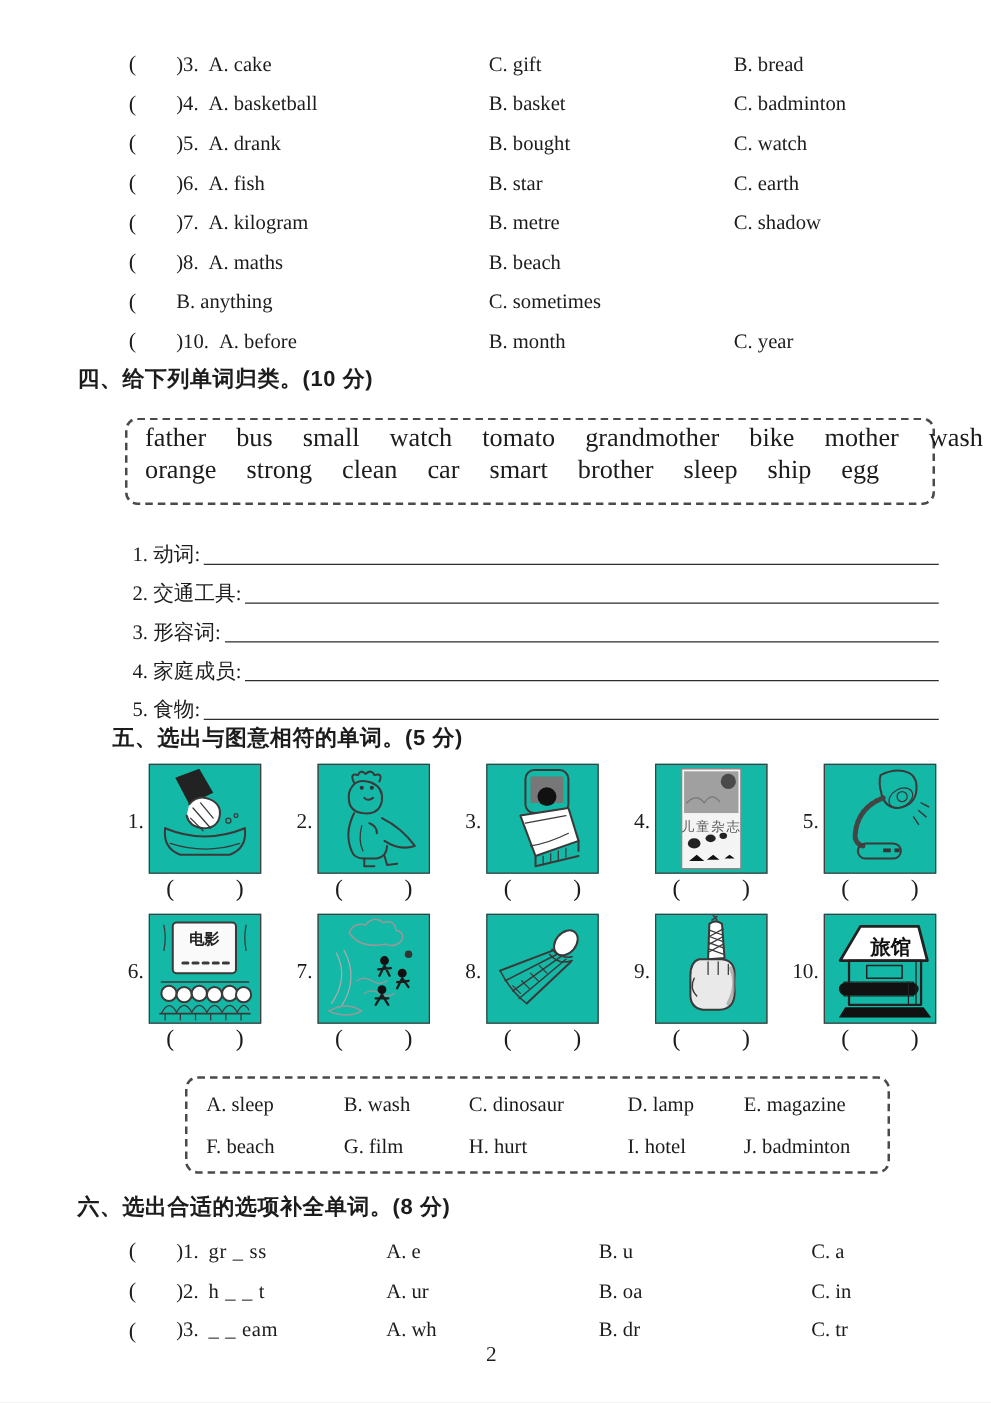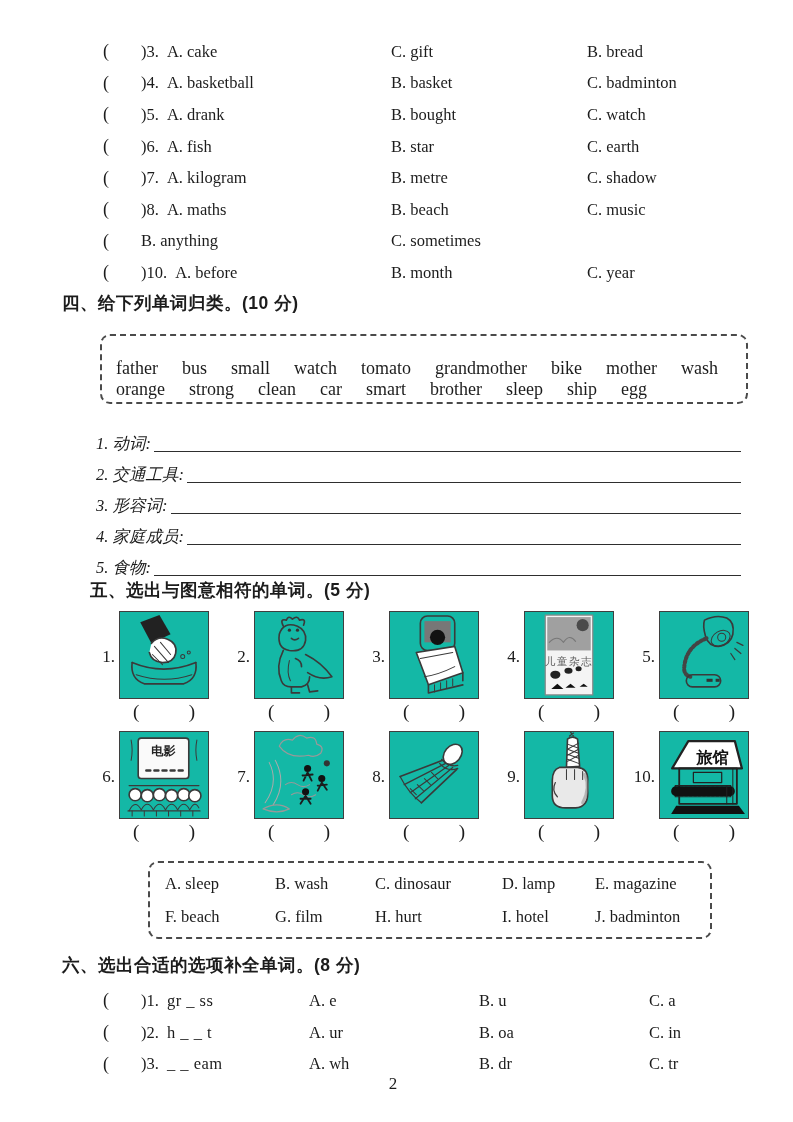--- a/index.html
+++ b/index.html
@@ -13,26 +13,26 @@
   .sec3{top:36px;left:103px;right:26px;}
   .qrow{display:grid;grid-template-columns:38px 250px 196px auto;height:31.6px;align-items:center;font-size:16.5px;}
   .paren{font-size:18px;}
   .qnum{margin-right:8px;}
   
   .sec-title{font-family:"Liberation Sans","DejaVu Sans",sans-serif;font-weight:bold;font-size:17.5px;letter-spacing:.5px;}
   
   .wordbank{
     top:334px;left:100px;width:648px;height:70px;box-sizing:border-box;
     border:2px dashed #4a4a4a;border-radius:10px;
-    display:flex;flex-direction:column;justify-content:flex-end;
-    padding:2px 8px 2px 14px;font-size:18px;
+    display:flex;flex-direction:column;justify-content:flex-start;
+    padding:2px 8px 2px 14px;font-size:21px;
   }
   .wb-line{display:flex;column-gap:24px;white-space:nowrap;}
   
-  .cats{top:424px;left:96px;width:645px;font-style:italic;}
+  .cats{top:424px;left:106px;width:645px;}
   .cat-line{display:flex;height:31px;align-items:flex-end;font-size:16.5px;}
   .cat-label{white-space:pre;}
   .cat-fill{flex:1;border-bottom:1.3px solid #2e2e2e;margin:0 0 3px 3px;}
   
   .pic-row{display:flex;}
   .pics1{top:611px;left:88px;}
   .pics2{top:731px;left:88px;}
   .pic-cell{position:relative;width:135px;height:118px;}
   .pic-num{position:absolute;left:0;top:36px;width:27px;text-align:right;font-size:17px;}
   .pic-box{position:absolute;left:31px;top:0;width:90px;height:88px;box-sizing:border-box;border:1.6px solid #3f3f3f;background:#14b8a6;}
@@ -85,21 +85,20 @@
     <div class="qrow">
       <span class="paren">(</span>
       <span><span class="qnum">)7.</span><span>A. kilogram</span></span>
       <span>B. metre</span>
       <span>C. shadow</span>
     </div>
     <div class="qrow">
       <span class="paren">(</span>
       <span><span class="qnum">)8.</span><span>A. maths</span></span>
       <span>B. beach</span>
-      <span>C. music</span>
     </div>
     <div class="qrow">
       <span class="paren">(</span>
       <span>B. anything</span>
       <span>C. sometimes</span>
     </div>
     <div class="qrow">
       <span class="paren">(</span>
       <span><span class="qnum">)10.</span><span>A. before</span></span>
       <span>B. month</span>

